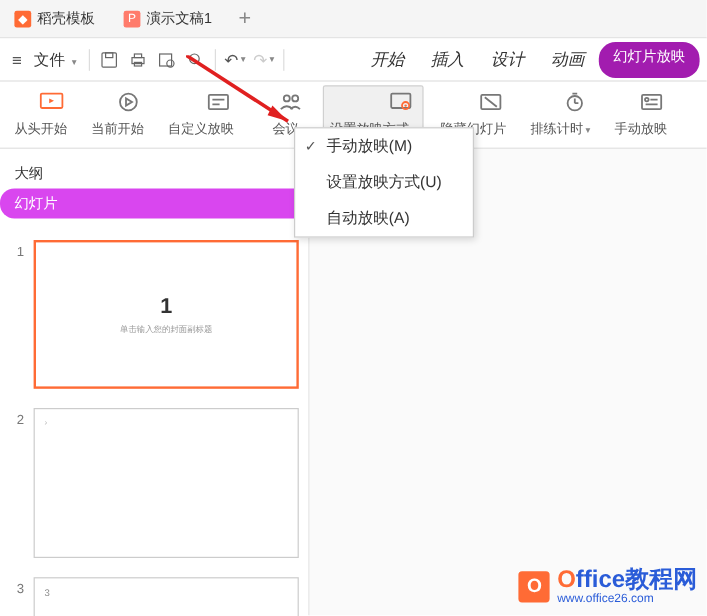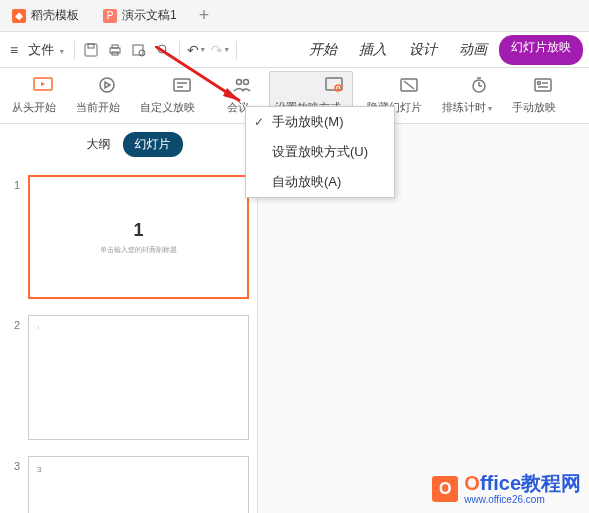--- a/index.html
+++ b/index.html
@@ -33,23 +33,23 @@
     
     .arrow-overlay { position: absolute; left: 155px; top: 46px; pointer-events: none; }
     .arrow-overlay svg { position: absolute; }
     
     .dropdown-menu { position: absolute; left: 245px; top: 106px; width: 150px; background: #fff; border: 1px solid #ccc; box-shadow: 2px 2px 6px rgba(0,0,0,0.15); z-index: 10; }
     .dd-item { height: 30px; display: flex; align-items: center; padding: 0 8px 0 26px; font-size: 13px; cursor: pointer; position: relative; }
     .dd-check { position: absolute; left: 8px; color: #555; font-size: 12px; }
     
     .main-area { display: flex; height: calc(100% - 124px); }
     .side-panel { width: 258px; border-right: 1px solid #e0e0e0; display: flex; flex-direction: column; }
-    .side-tabs { display: flex; justify-content: center; gap: 0; padding: 8px 0; }
+    .side-tabs { display: flex; justify-content: center; gap: 0; padding: 8px 0; flex-direction: column; }
     .side-tab { padding: 4px 12px; font-size: 12px; cursor: pointer; border-radius: 12px; }
-    .side-tab.on { background: #0c4a6e; color: #fff; }
+    .side-tab.on { background: #d946ef; color: #fff; }
     .thumbs { flex: 1; overflow-y: auto; padding: 6px 0; }
     .thumb-row { display: flex; align-items: flex-start; padding: 4px 8px 12px; gap: 8px; }
     .thumb-num { width: 12px; font-size: 11px; color: #777; padding-top: 4px; text-align: right; }
     .thumb-slide { flex: 1; aspect-ratio: 16/9; background: #fff; border: 1px solid #ccc; display: flex; flex-direction: column; align-items: center; justify-content: center; font-size: 10px; color: #555; }
     .thumb-slide.sel { border: 2px solid #ff6b35; }
     .thumb-title { font-size: 18px; font-weight: bold; color: #333; }
     .thumb-sub { font-size: 7px; color: #999; margin-top: 4px; }
     
     .content-area { flex: 1; background: #fafafa; }
     

